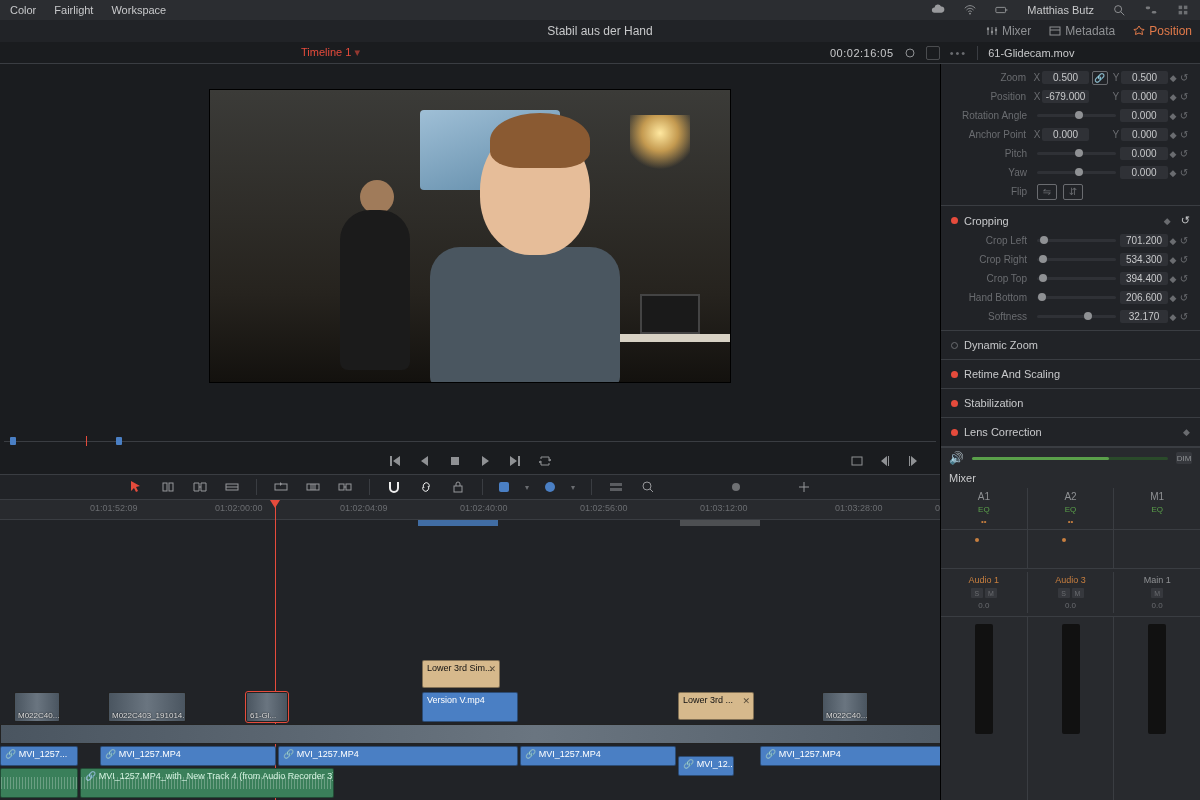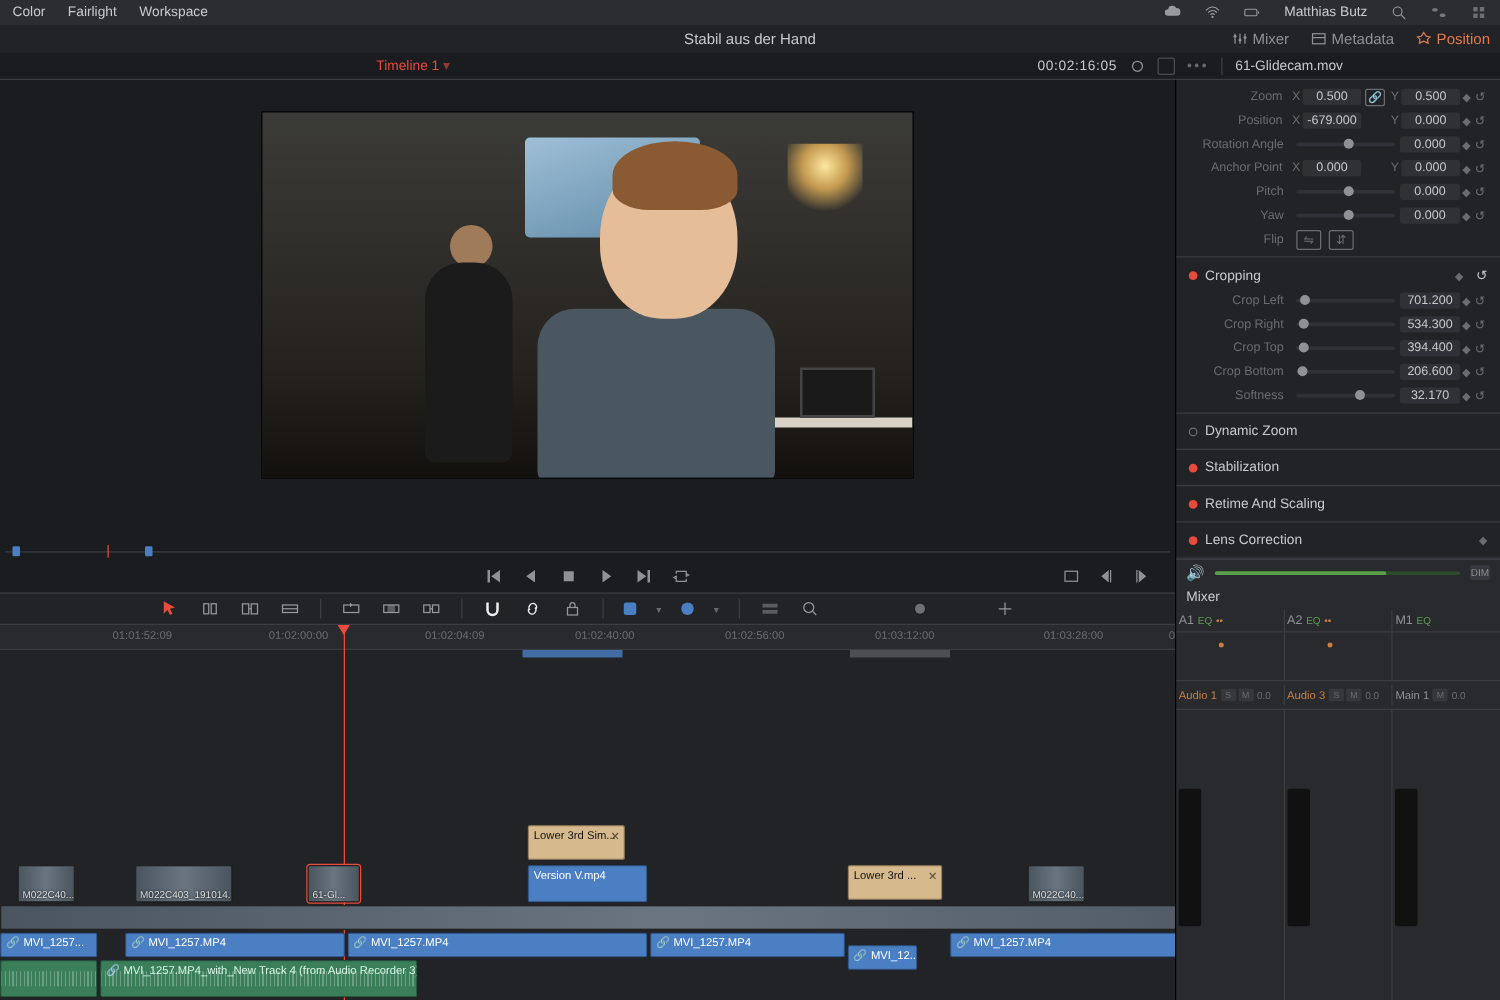--- a/index.html
+++ b/index.html
@@ -116,21 +116,21 @@
   .flip-btn{width:20px;height:16px;border:1px solid var(--text-faint);border-radius:2px;display:flex;align-items:center;justify-content:center;color:var(--text-faint);font-size:10px;cursor:pointer;}
   
   .mixer{border-top:1px solid var(--line);background:var(--bg2);flex:1;display:flex;flex-direction:column;font-size:10px;}
   .mixer-top{height:20px;display:flex;align-items:center;padding:0 8px;gap:8px;}
   .mixer-top .vol-icon{font-size:12px;color:var(--text-dim);}
   .mixer-top .vol-track{flex:1;height:3px;background:#2a4a2a;position:relative;border-radius:2px;}
   .mixer-top .vol-track .fill{position:absolute;left:0;top:0;bottom:0;background:#5aa04a;border-radius:2px;}
   .mixer-top .dim{width:16px;height:12px;background:var(--bg4);border-radius:2px;font-size:8px;display:flex;align-items:center;justify-content:center;color:var(--text-dim);}
   .mixer-head{padding:4px 8px;color:var(--text);font-size:11px;}
   .mixer-tabs{display:flex;}
-  .mixer-ch{flex:1;border-left:1px solid var(--line);display:flex;flex-direction:row;align-items:center;padding:3px 2px;gap:3px;}
+  .mixer-ch{flex:1;border-left:1px solid var(--line);display:flex;flex-direction:column;align-items:center;padding:3px 2px;gap:3px;}
   .mixer-ch:first-child{border-left:none;}
   .ch-lbl{font-size:10px;color:var(--text-dim);}
   .ch-eq{font-size:8px;color:#5aa04a;}
   .ch-name{font-size:9px;color:var(--accent-orange);}
   .ch-meter{width:18px;height:110px;background:#111;border-radius:2px;position:relative;margin-top:4px;}
   .ch-db{font-size:8px;color:var(--text-faint);}
   .ch-btns{display:flex;gap:2px;}
   .ch-btn{width:12px;height:10px;background:var(--bg4);border-radius:1px;font-size:7px;display:flex;align-items:center;justify-content:center;color:var(--text-faint);}
   svg{display:block;}
 </style>
@@ -487,21 +487,21 @@
       <div class="insp-row">
         <span class="lbl">Crop Top</span>
         <div class="slider">
             <div class="knob" style="left:2%"></div>
           </div>
         <span class="val">394.400</span>
         <span class="kf">◆</span>
         <span class="reset">↺</span>
       </div>
       <div class="insp-row">
-        <span class="lbl">Crop Bottom</span>
+        <span class="lbl">Hand Bottom</span>
         <div class="slider">
             <div class="knob" style="left:1%"></div>
           </div>
         <span class="val">206.600</span>
         <span class="kf">◆</span>
         <span class="reset">↺</span>
       </div>
       <div class="insp-row">
         <span class="lbl">Softness</span>
         <div class="slider">
@@ -515,27 +515,27 @@
 
     <div class="insp-group">
         <div class="insp-head">
           <span class="dot off"></span>
           <span>Dynamic Zoom</span>
         </div>
       </div>
     <div class="insp-group">
         <div class="insp-head">
           <span class="dot on"></span>
-          <span>Stabilization</span>
+          <span>Retime And Scaling</span>
         </div>
       </div>
     <div class="insp-group">
         <div class="insp-head">
           <span class="dot on"></span>
-          <span>Retime And Scaling</span>
+          <span>Stabilization</span>
         </div>
       </div>
     <div class="insp-group">
         <div class="insp-head">
           <span class="dot on"></span>
           <span>Lens Correction</span>
           <span class="chev">◆</span>
         </div>
       </div>
 

